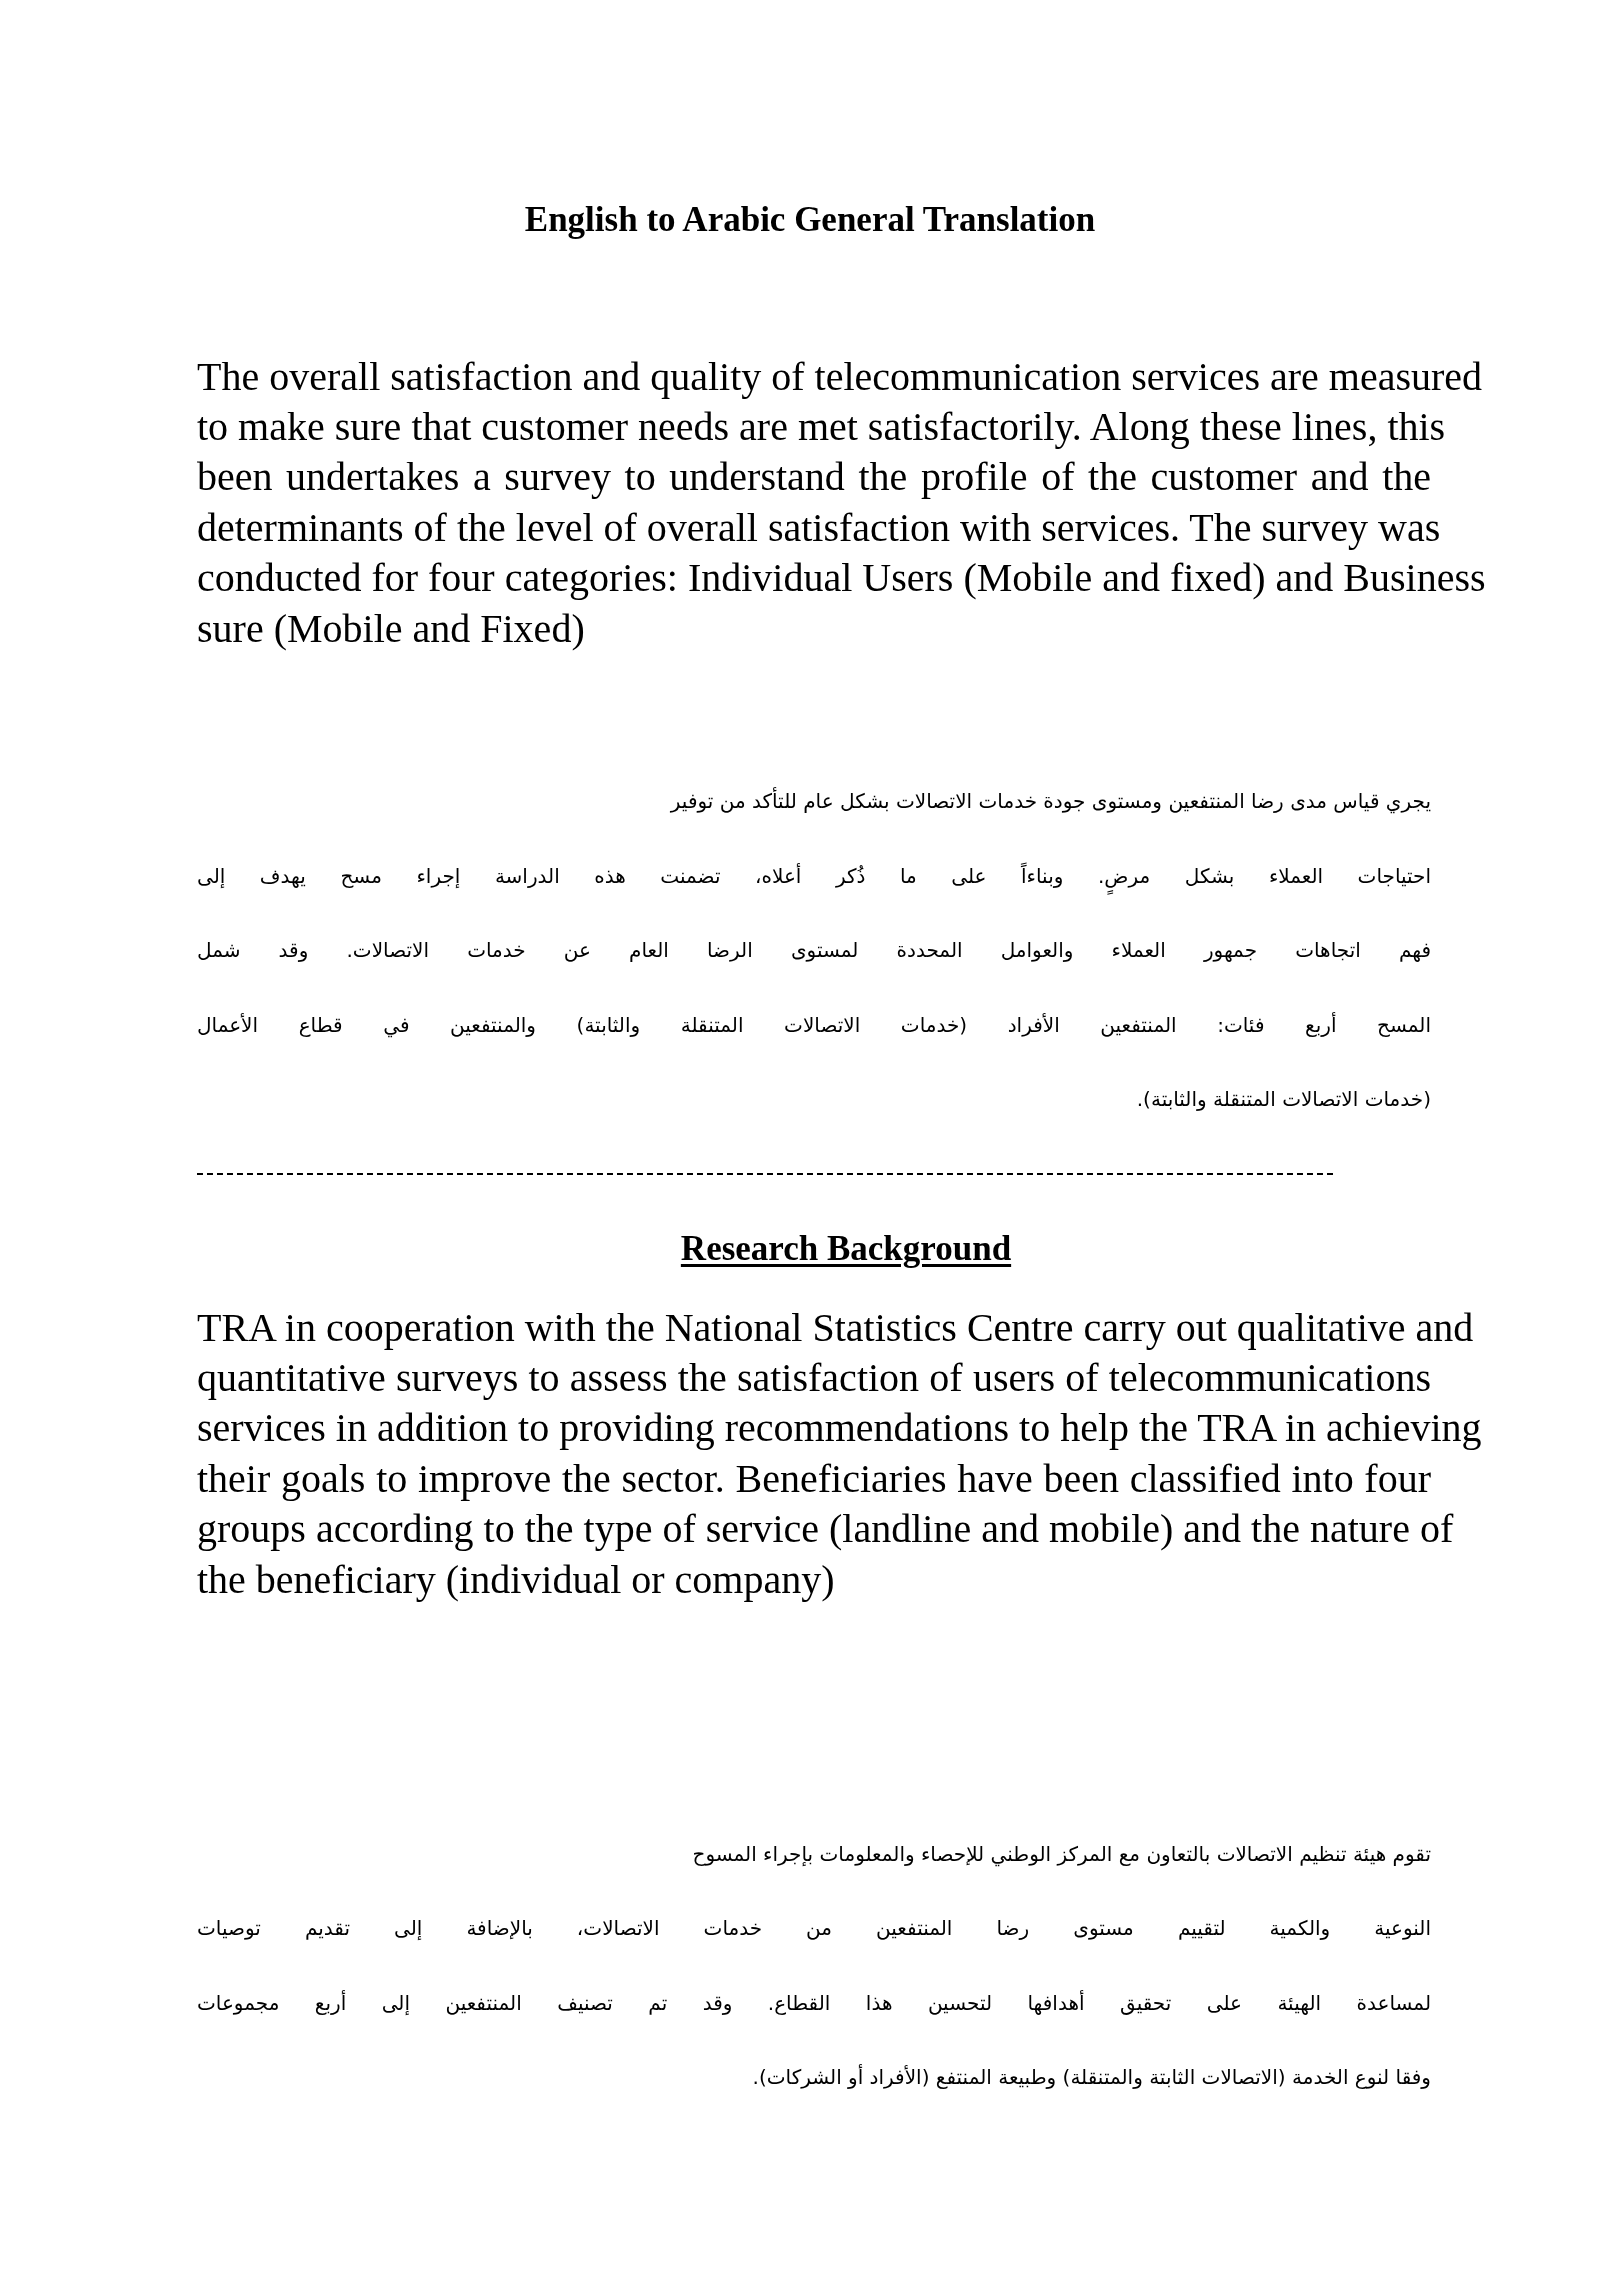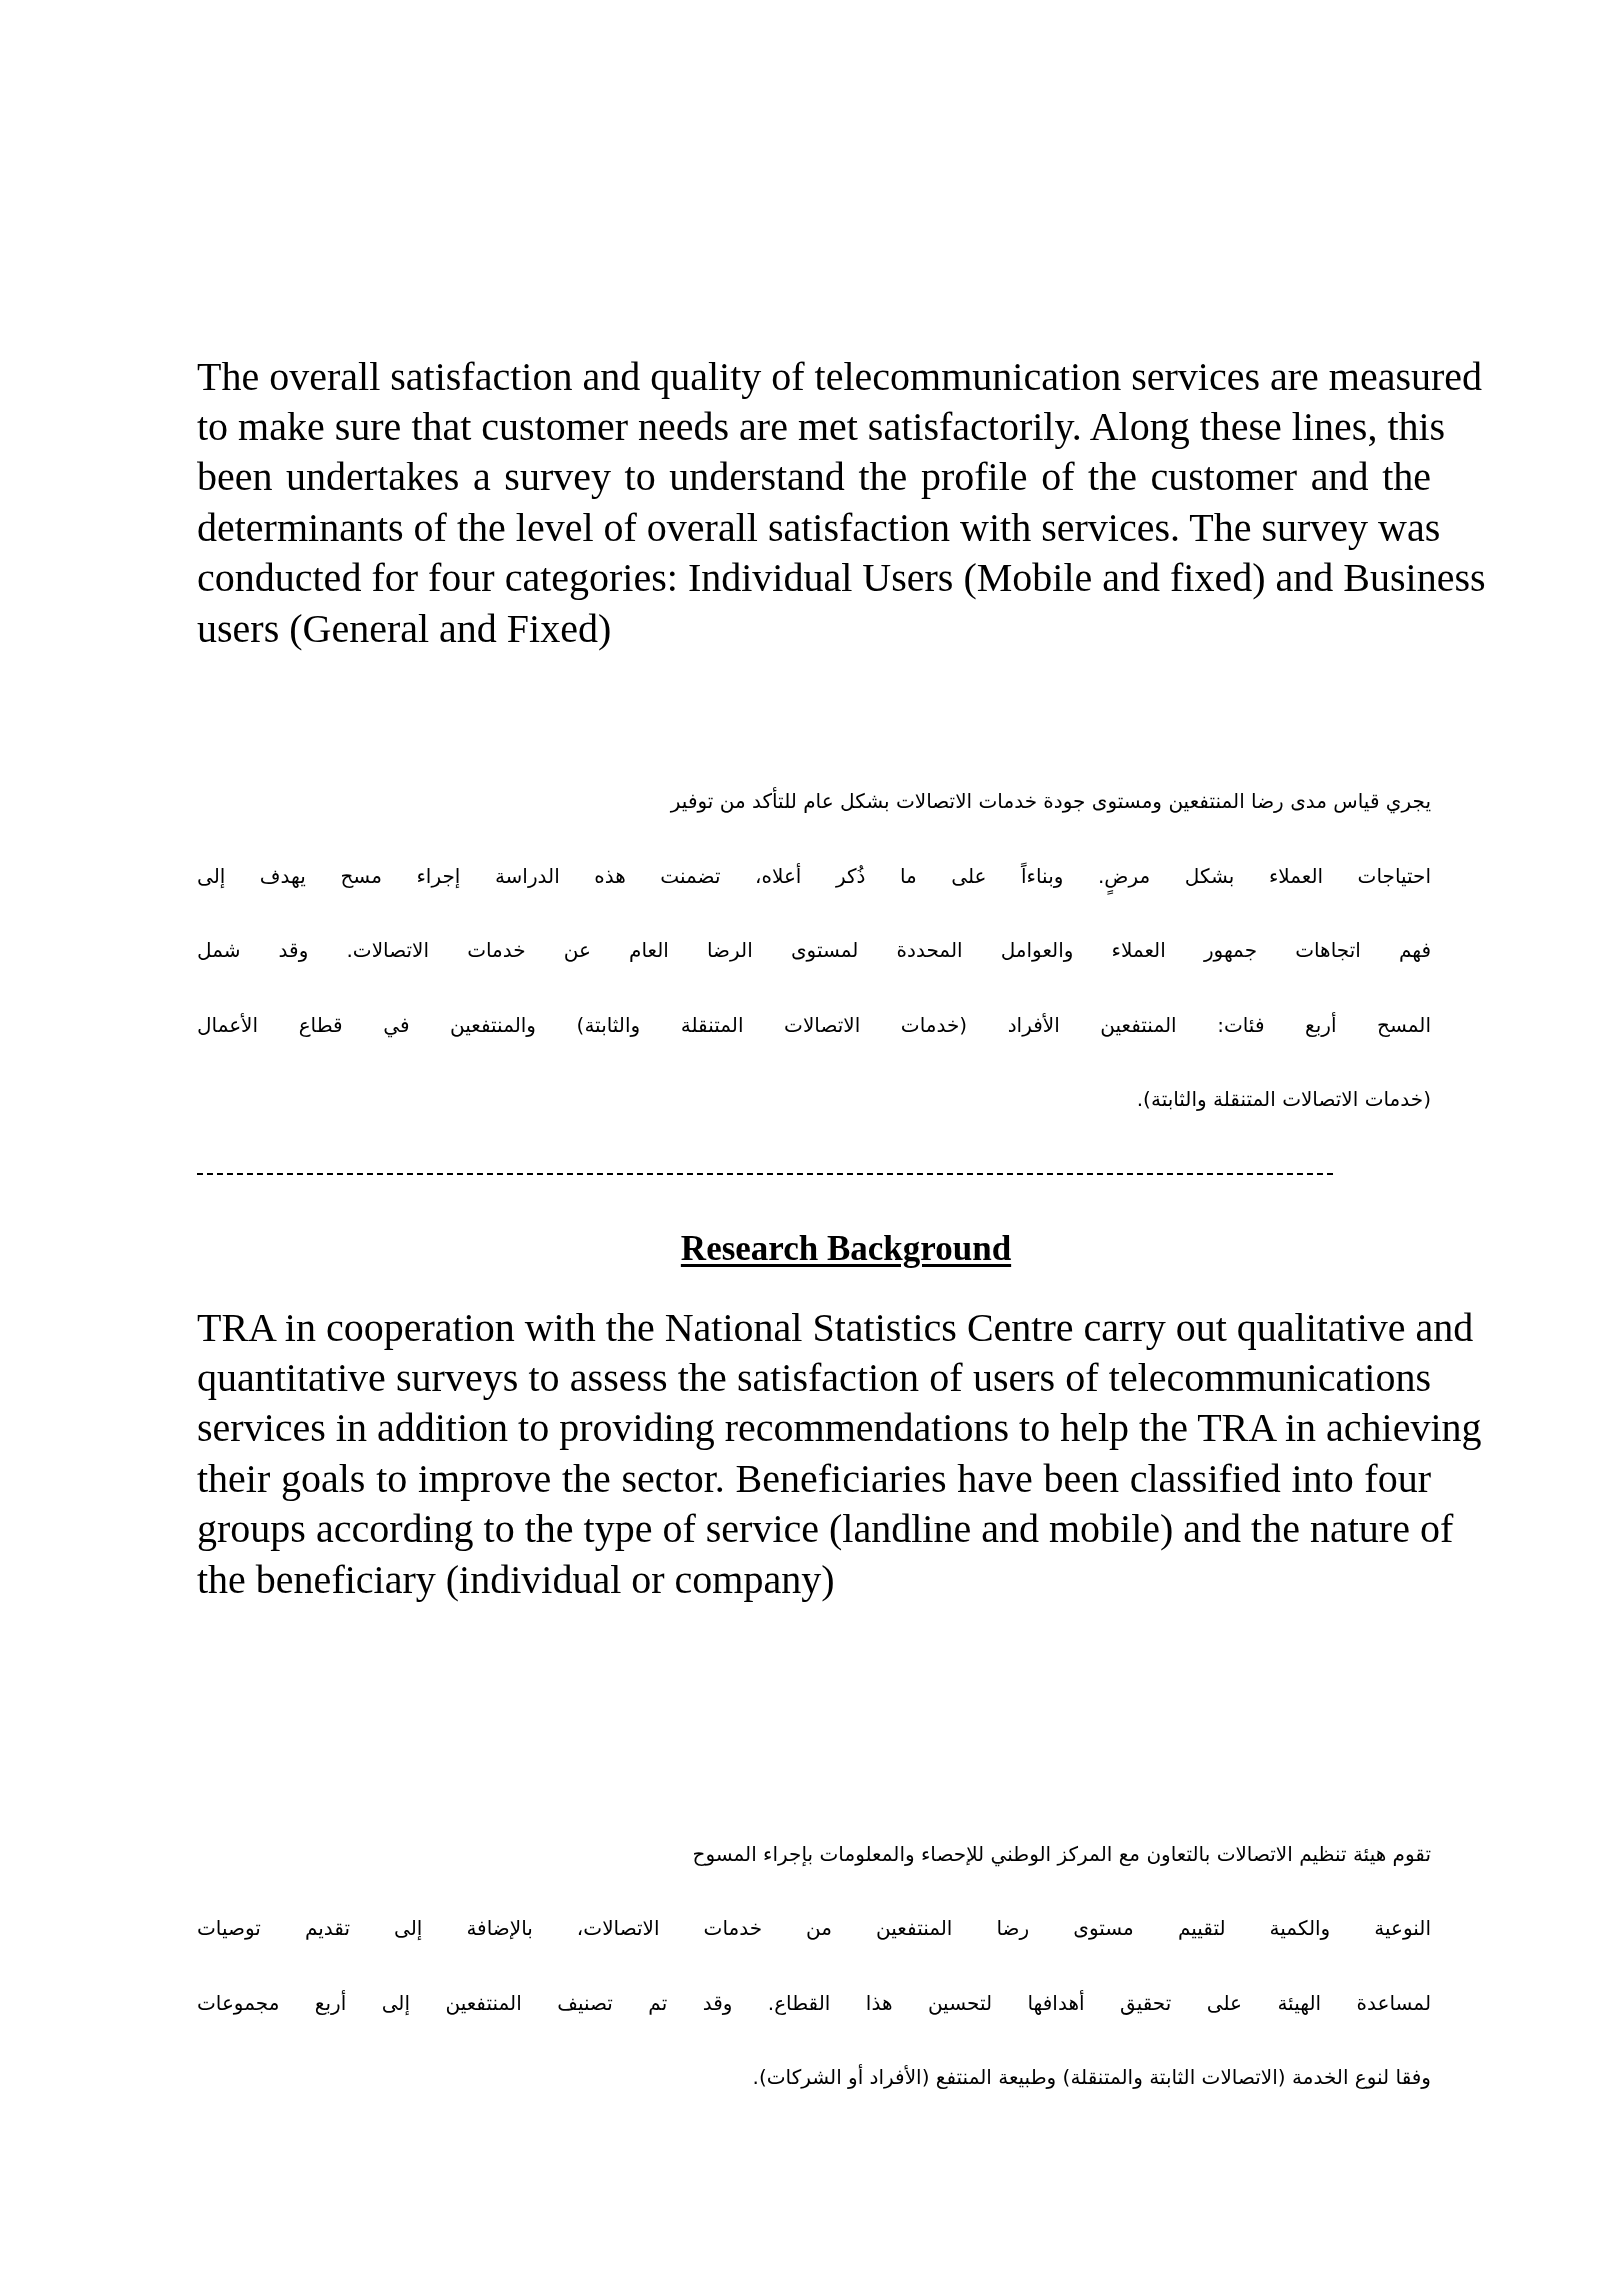--- a/index.html
+++ b/index.html
@@ -95,28 +95,31 @@
       text-decoration: underline;
       text-decoration-thickness: 2.9px;
       text-underline-offset: 5.9px;
     }
   </style>
 </head>
 <body>
 
 <div class="page">
 
+  <div class="heading serif" style="top:200px;">
+    <span>English to Arabic General Translation</span>
+  </div>
 
   <div>
     <div class="en-line serif" style="top:357px;">The overall satisfaction and quality of telecommunication services are measured</div>
     <div class="en-line serif" style="top:407px;">to make sure that customer needs are met satisfactorily. Along these lines, this</div>
     <div class="en-line serif" style="top:457px;">been undertakes a survey to understand the profile of the customer and the</div>
     <div class="en-line serif" style="top:508px;">determinants of the level of overall satisfaction with services. The survey was</div>
     <div class="en-line serif" style="top:558px;">conducted for four categories: Individual Users (Mobile and fixed) and Business</div>
-    <div class="en-line serif last" style="top:609px;">users (General and Fixed)</div>
+    <div class="en-line serif last" style="top:609px;">sure (Mobile and Fixed)</div>
   </div>
 
 
   <div>
     <div class="ar-line arabic first" style="top:780px; left:314px; width:1117px;">يجري قياس مدى رضا المنتفعين ومستوى جودة خدمات الاتصالات بشكل عام للتأكد من توفير</div>
     <div class="ar-line arabic" style="top:855px;">احتياجات العملاء بشكل مرضٍ. وبناءاً على ما ذُكر أعلاه، تضمنت هذه الدراسة إجراء مسح يهدف إلى</div>
     <div class="ar-line arabic" style="top:929px;">فهم اتجاهات جمهور العملاء والعوامل المحددة لمستوى الرضا العام عن خدمات الاتصالات. وقد شمل</div>
     <div class="ar-line arabic" style="top:1004px;">المسح أربع فئات: المنتفعين الأفراد (خدمات الاتصالات المتنقلة والثابتة) والمنتفعين في قطاع الأعمال</div>
     <div class="ar-line arabic last" style="top:1078px;">(خدمات الاتصالات المتنقلة والثابتة).</div>
   </div>

